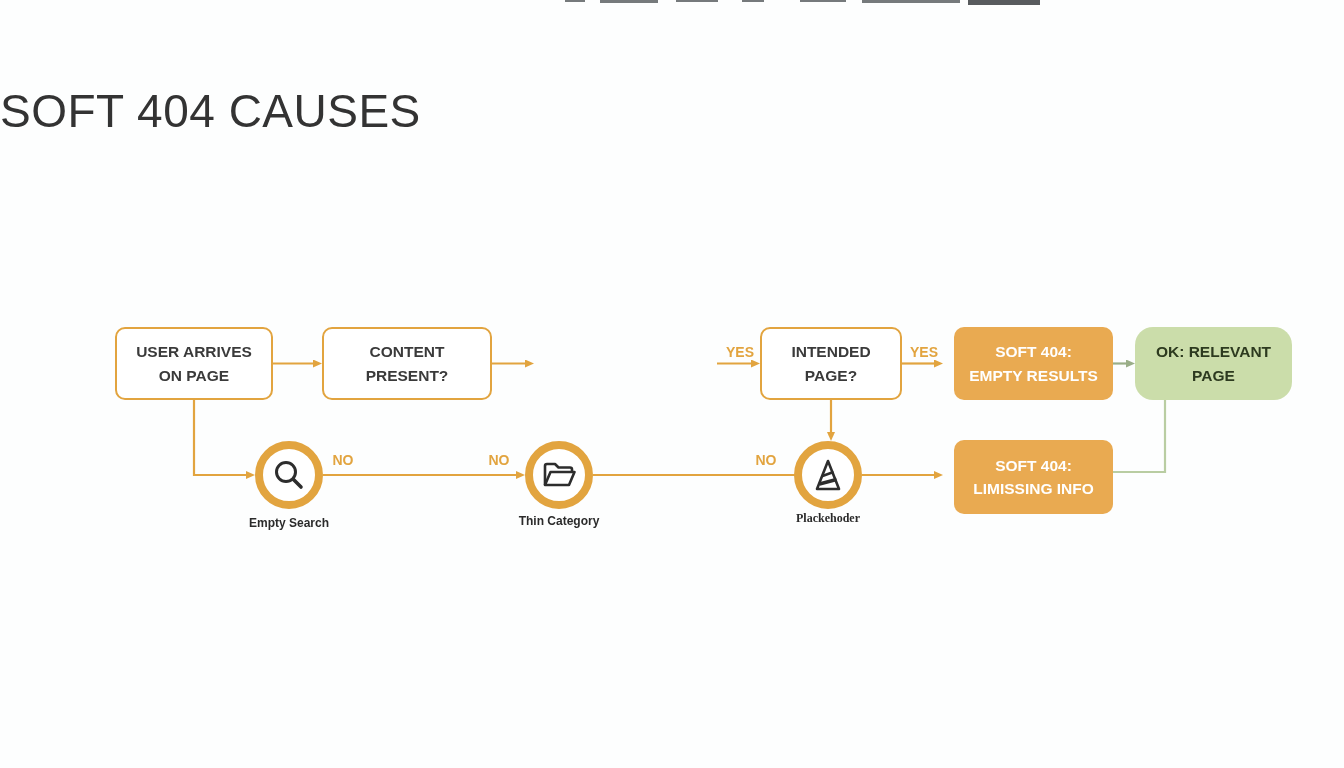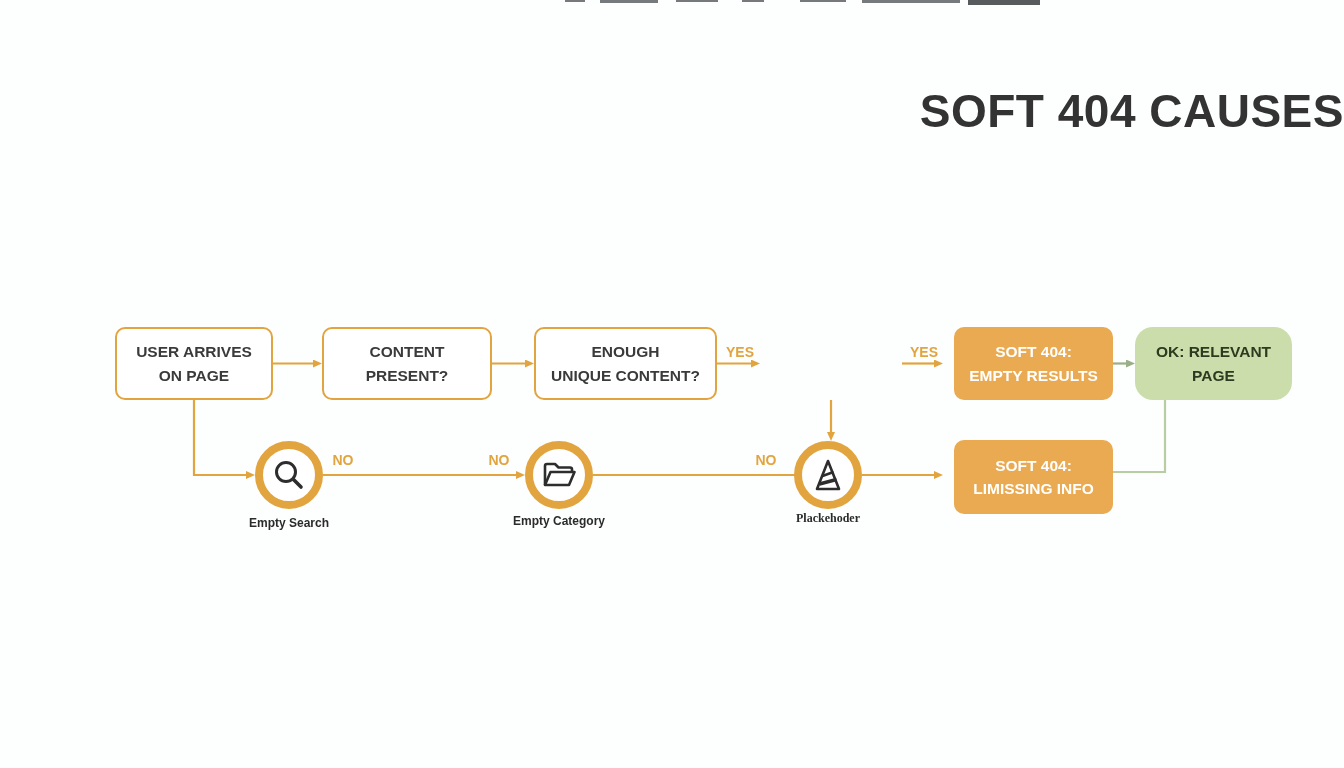--- a/index.html
+++ b/index.html
@@ -12,22 +12,22 @@
     --box-text:#3A3A3A;
     --icon-dark:#2D2D2D;
     --caption-dark:#2B2B2B;
   }
   html,body{margin:0;padding:0;background:#ffffff;}
   body{font-family:"Liberation Sans",sans-serif;}
   .canvas{position:relative;width:1344px;height:768px;background:#FDFEFE;overflow:hidden;}
 
   .artifact{position:absolute;top:0;background:#2E3236;opacity:.65;}
 
-  .title{position:absolute;left:0;right:0;top:84px;text-align:right;
-         font-size:46px;font-weight:bold;letter-spacing:.5px;color:var(--text-dark);}
+  .title{position:absolute;left:0;right:0;top:84px;text-align:left;
+         font-size:46px;font-weight:normal;letter-spacing:.5px;color:var(--text-dark);}
 
   .wires{position:absolute;left:0;top:0;width:1344px;height:768px;z-index:1;}
   .edge-o{stroke:var(--accent-orange);stroke-width:2.2;fill:none;stroke-linejoin:miter;}
   .edge-gg{stroke:var(--gray-green-arrow);stroke-width:2.2;fill:none;}
   .edge-gr{stroke:var(--green-line);stroke-width:2.2;fill:none;}
   .head-o{fill:var(--accent-orange);}
   .head-gg{fill:var(--gray-green-arrow);}
 
   .node{position:absolute;display:flex;align-items:center;justify-content:center;
         text-align:center;border-radius:10px;font-weight:bold;font-size:15.5px;
@@ -81,22 +81,22 @@
     <path class="edge-o" d="M593 475 H795"></path>
     <path class="edge-o" d="M831 400 V432" marker-end="url(#ah-o)"></path>
     <path class="edge-o" d="M862 475 H934" marker-end="url(#ah-o)"></path>
     <path class="edge-gr" d="M1165 400 V472 H1106"></path>
   </svg>
 
   <div class="node outline" style="left:322px;top:327px;width:170px;height:73px;">CONTENT
 PRESENT?</div>
   <div class="node outline" style="left:115px;top:327px;width:158px;height:73px;">USER ARRIVES
 ON PAGE</div>
-  <div class="node outline" style="left:534px;top:327px;width:183px;height:73px;">ENOUGH
-UNIQUE CONTENT?</div>
+  <div class="node outline" style="left:760px;top:327px;width:142px;height:73px;">INTENDED
+PAGE?</div>
   <div class="node orange" style="left:943px;top:327px;width:159px;height:73px;">SOFT 404:
 EMPTY RESULTS</div>
   <div class="node green" style="left:1135px;top:327px;width:157px;height:73px;">OK: RELEVANT
 PAGE</div>
 
   <div class="node orange" style="left:943px;top:440px;width:159px;height:74px;">SOFT 404:
 LIMISSING INFO</div>
 
   <div class="edge-label" style="left:720px;top:344px;">YES</div>
   <div class="edge-label" style="left:904px;top:344px;">YES</div>
@@ -124,16 +124,16 @@
     <span class="icon">
       <svg width="34" height="36" viewBox="0 0 34 36">
         <path class="icon-stroke" stroke-width="2.6" stroke-linejoin="round" d="M17 4 L28 32 H6 Z"></path>
         <line class="icon-stroke" stroke-width="2.4" x1="11.5" y1="19" x2="22.5" y2="15"></line>
         <line class="icon-stroke" stroke-width="3.4" x1="8.5" y1="27" x2="25.5" y2="22.5"></line>
       </svg>
     </span>
   </div>
 
   <div class="cause-caption" style="left:204px;top:516px;">Empty Search</div>
-  <div class="cause-caption" style="left:474px;top:514px;">Empty Category</div>
+  <div class="cause-caption" style="left:474px;top:514px;">Thin Category</div>
   <div class="cause-caption" style="left:743px;top:511px;font-family:Liberation Serif, serif;">Plackehoder</div>
 
 </div>
 
 </body></html>

